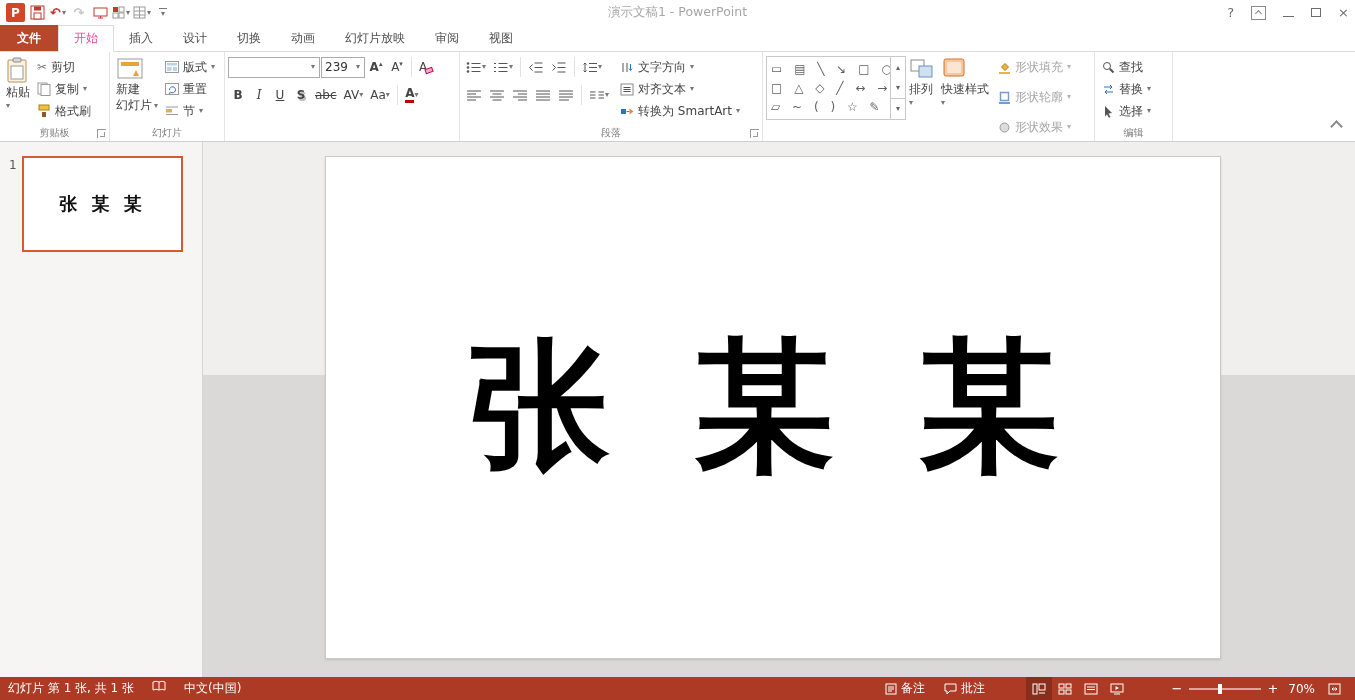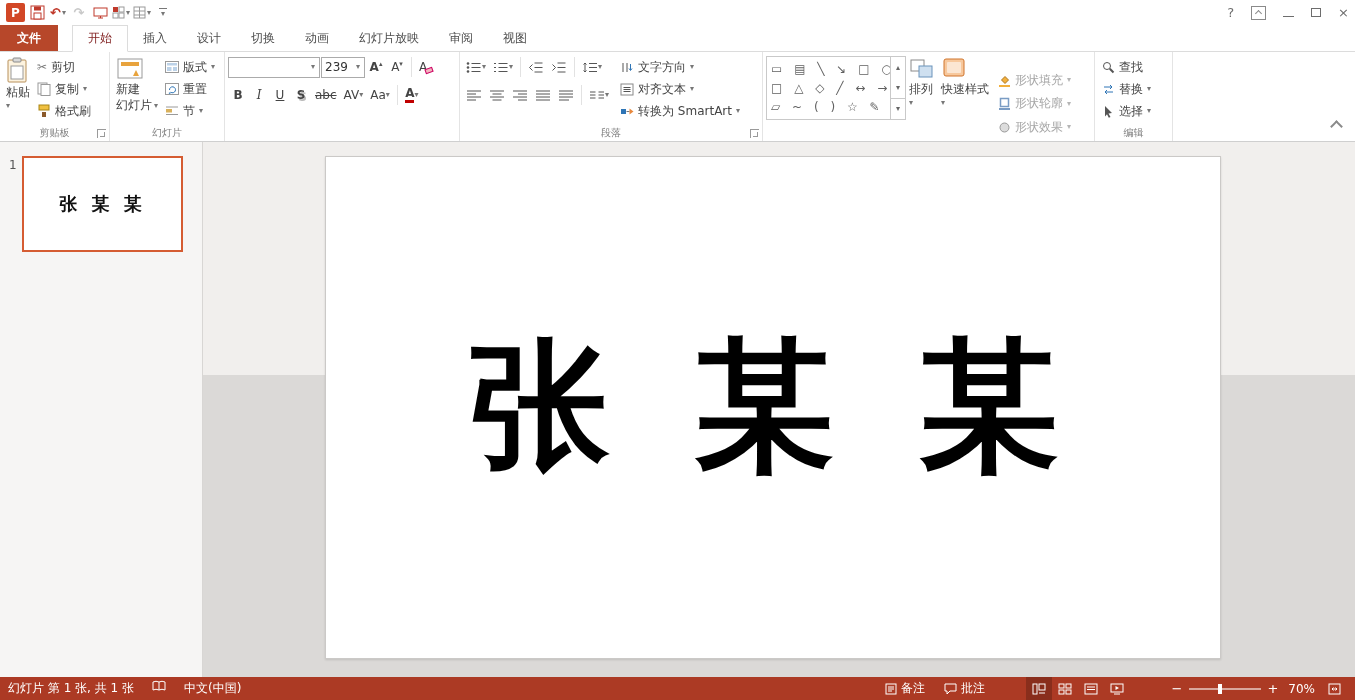--- a/index.html
+++ b/index.html
@@ -19,21 +19,21 @@
 .wctrl{margin-left:auto;display:flex;align-items:center;gap:17px;color:#6d6d6d;font-size:13px;z-index:2;}
 .rdo{width:15px;height:14px;border:1px solid #8a8a8a;display:flex;align-items:flex-start;justify-content:center;}
 .rdo i{width:5px;height:5px;border-left:1px solid #8a8a8a;border-top:1px solid #8a8a8a;transform:rotate(45deg);margin-top:4px;}
 .minb{width:11px;height:1px;background:#6d6d6d;display:inline-block;}
 .maxb{width:10px;height:9px;border:1px solid #6d6d6d;display:inline-block;}
 
 
 .tabrow{height:27px;display:flex;align-items:stretch;background:#fff;border-bottom:1px solid #dcdcdc;}
 .tab{display:flex;align-items:center;padding:0 15px;font-size:12px;color:#4d4d4d;}
 .tab.file{background:#b7472a;color:#fff;padding:0 17px;font-weight:bold;}
-.tab.active{color:#7f1d1d;border:1px solid #dcdcdc;border-bottom:1px solid #fff;margin-bottom:-1px;background:#fff;margin-left:14px;}
+.tab.active{color:#ec4899;border:1px solid #dcdcdc;border-bottom:1px solid #fff;margin-bottom:-1px;background:#fff;}
 
 
 .ribbon{height:90px;background:#fff;border-bottom:1px solid #cfcfcf;display:flex;}
 .rgroup{display:flex;flex-direction:column;border-right:1px solid #e4e4e4;flex:0 0 auto;}
 .gbody{flex:1;display:flex;padding:1px 3px 0;}
 .gbody.col{flex-direction:column;justify-content:flex-start;}
 .glabel{height:17px;display:flex;align-items:center;justify-content:center;font-size:10px;color:#7f7f7f;position:relative;}
 .launcher{position:absolute;right:3px;bottom:3px;width:9px;height:9px;border-left:1px solid #9a9a9a;border-top:1px solid #9a9a9a;}
 .launcher::after{content:"";position:absolute;right:1px;bottom:1px;width:4px;height:4px;border-right:1px solid #9a9a9a;border-bottom:1px solid #9a9a9a;}
 .bbtn{display:flex;flex-direction:column;align-items:flex-start;justify-content:flex-start;padding:4px 3px 0;gap:2px;font-size:12px;color:#444;text-align:center;line-height:1.15;white-space:nowrap;}
@@ -56,21 +56,21 @@
 .combo input{border:0;outline:0;flex:1;min-width:0;height:100%;font-size:12px;padding:0 3px;font-family:inherit;color:#333;background:transparent;}
 .combo .caret{width:12px;text-align:center;}
 .vsep{width:1px;height:20px;background:#e2e2e2;margin:0 3px;flex:0 0 auto;}
 .pleft{display:flex;flex-direction:column;}
 .pright{display:flex;flex-direction:column;justify-content:flex-start;padding:3px 0 3px 4px;}
 .gallery{width:140px;height:64px;border:1px solid #c9c9c9;display:flex;margin-top:3px;background:#fff;}
 .gcells{flex:1;display:flex;flex-direction:column;justify-content:space-evenly;padding-left:4px;color:#616161;font-size:12px;letter-spacing:4px;white-space:nowrap;overflow:hidden;}
 .gscroll{width:15px;border-left:1px solid #c9c9c9;display:flex;flex-direction:column;}
 .gscroll span{flex:1;display:flex;align-items:center;justify-content:center;font-size:8px;color:#666;}
 .gscroll .morebtn{border-top:1px solid #c9c9c9;}
-.dcol{display:flex;flex-direction:column;justify-content:space-between;padding:16px 0 3px 2px;}
+.dcol{display:flex;flex-direction:column;justify-content:space-between;padding:3px 0 3px 2px;}
 .rfill{flex:1;display:flex;}
 .collapse{width:9px;height:9px;border-left:2px solid #8a8a8a;border-top:2px solid #8a8a8a;transform:rotate(45deg);margin:auto 14px 10px auto;}
 
 
 .main{display:flex;height:535px;}
 .thumbs{width:203px;background:#f6f5f4;border-right:1px solid #d8d6d4;position:relative;flex:0 0 auto;}
 .snum{position:absolute;left:9px;top:16px;font-size:12px;color:#555;}
 .thumb{position:absolute;left:22px;top:14px;width:161px;height:96px;background:#fff;border:2px solid #d55c32;display:flex;align-items:center;justify-content:center;}
 .ttext{font-family:"DejaVu Serif",serif;font-weight:bold;font-size:18px;letter-spacing:4px;color:#111;white-space:nowrap;}
 .editor{flex:1;position:relative;background:linear-gradient(to bottom,#f1efed 0,#f1efed 233px,#dbd9d7 233px,#dbd9d7 100%);}
@@ -134,20 +134,21 @@
         </svg>
       <i class="caret">▾</i>
     </span>
     <span class="qbtn">
       <span class="qatc">
           <span class="bar"></span>
           <i class="caret">▾</i>
         </span>
     </span>
   </div>
+  <div class="wtitle">演示文稿1 - PowerPoint</div>
   <div class="wctrl">
     <span>?</span>
     <span class="rdo">
         <i></i>
       </span>
     <span><span class="minb"></span></span>
     <span><span class="maxb"></span></span>
     <span>×</span>
   </div>
 </div>

